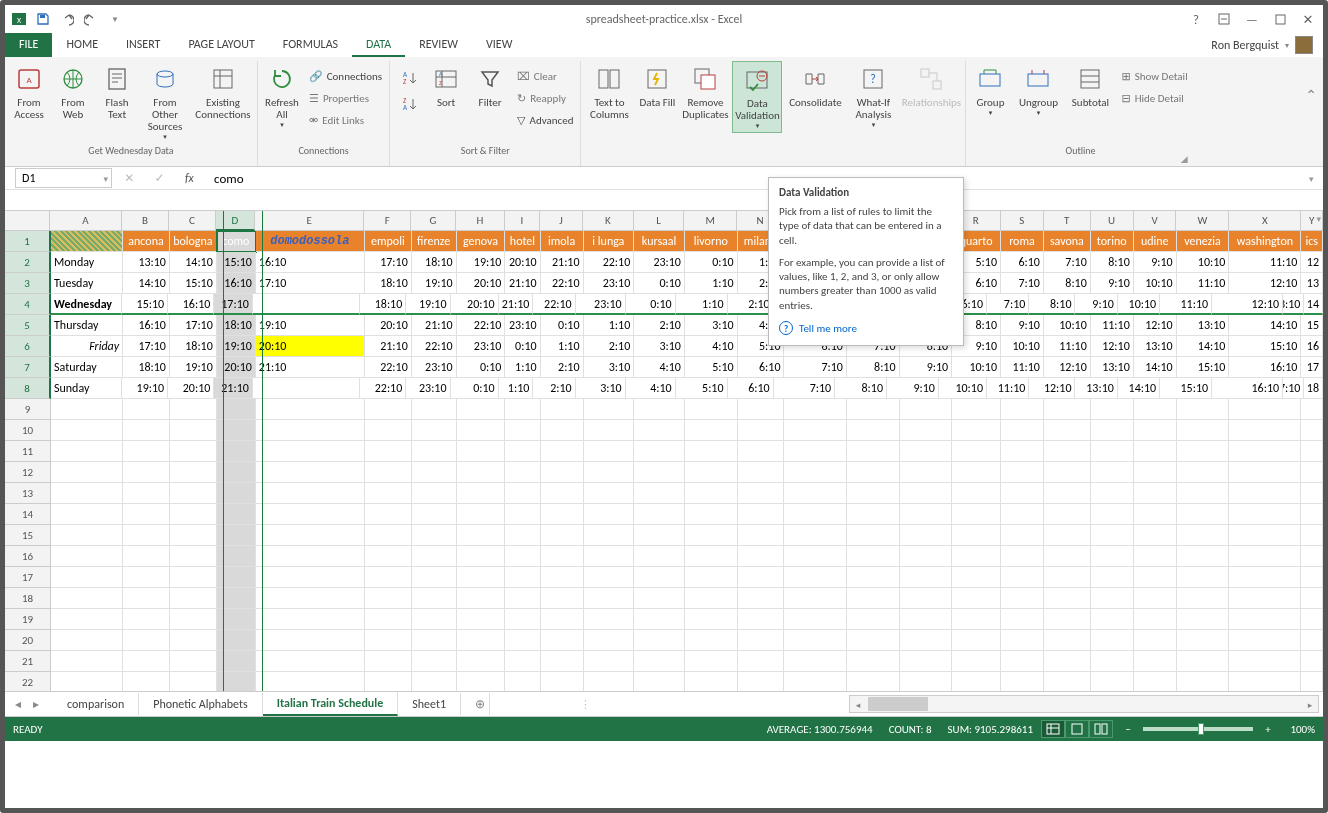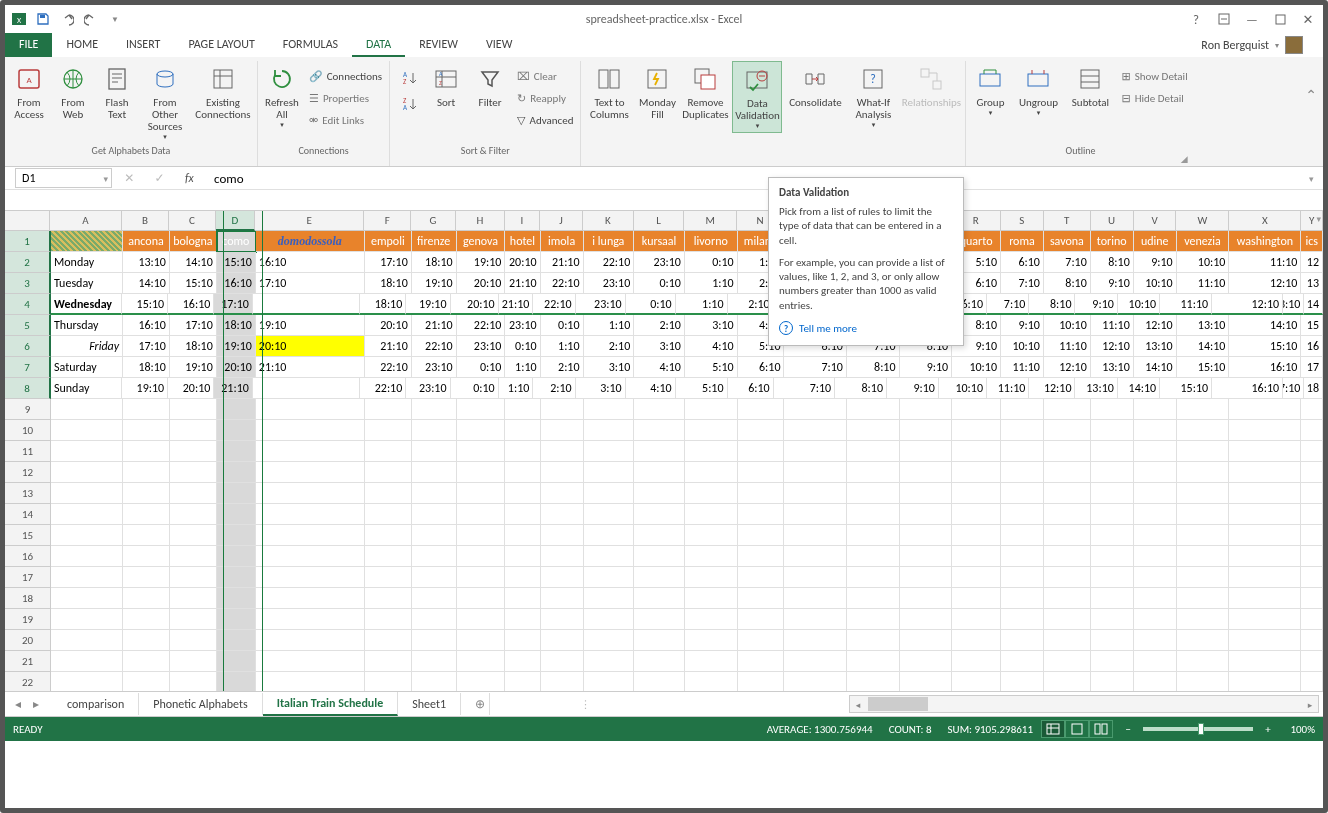--- a/index.html
+++ b/index.html
@@ -12,21 +12,21 @@
 .title-center { position: absolute; left: 50%; transform: translateX(-50%); color: #666; }
 .title-right { margin-left: auto; display: flex; align-items: center; gap: 6px; color: #666; }
 .winbtn { width: 22px; height: 22px; display: inline-flex; align-items: center; justify-content: center; color: #666; font-size: 13px; }
 .userpic { width: 18px; height: 18px; background: #8a6d3b; border: 1px solid #888; }
 
 
 .tabs { height: 24px; background: #fff; display: flex; padding-left: 0; font-size: 12px; }
 .tab { padding: 4px 14px; color: #444; text-transform: uppercase; cursor: pointer; }
 .tab.file { background: #217346; color: #fff; }
 .tab.active { color: #217346; border-bottom: 2px solid #217346; }
-.usertab { margin-left: auto; padding: 4px 20px 4px 6px; color: #444; display: flex; align-items: center; gap: 6px; }
+.usertab { margin-left: auto; padding: 4px 10px 4px 6px; color: #444; display: flex; align-items: center; gap: 6px; }
 
 
 .ribbon { height: 110px; background: #f4f4f4; border-bottom: 1px solid #ccc; display: flex; font-size: 11px; color: #444; position: relative; padding-top: 4px; }
 .rgroup { border-right: 1px solid #ddd; display: flex; flex-direction: column; align-items: center; padding: 0 3px; }
 .rgroup-row { display: flex; align-items: flex-start; gap: 2px; height: 82px; }
 .rgroup-lbl { height: 16px; font-size: 10px; color: #666; text-align: center; padding: 1px 0; width: 100%; }
 .rbig { display: flex; flex-direction: column; align-items: center; width: 50px; padding: 2px 1px; text-align: center; cursor: pointer; line-height: 1.1; }
 .rbig.wide { width: 62px; }
 .rbig.nar { width: 42px; }
 .ricn { width: 32px; height: 32px; display: inline-flex; align-items: center; justify-content: center; color: #217346; margin-bottom: 2px; }
@@ -209,21 +209,21 @@
       <div class="rbig wide">
           <span class="ricn">
             <svg width="26" height="26">
               <rect x="4" y="4" width="18" height="18" fill="none" stroke="#666"></rect>
               <path d="M4 10h18M10 4v18" stroke="#666"></path>
             </svg>
           </span>
           <span>Existing Connections</span>
         </div>
     </div>
-    <div class="rgroup-lbl">Get Alphabets Data</div>
+    <div class="rgroup-lbl">Get Wednesday Data</div>
   </div>
 
   <div class="rgroup" style="position:relative">
     <div class="rgroup-row">
       <div class="rbig nar">
           <span class="ricn">
             <svg width="26" height="26">
               <path d="M13 5a8 8 0 1 1-7 4" fill="none" stroke="#2f8f3f" stroke-width="1.8"></path>
               <path d="M6 4v6h6" fill="none" stroke="#2f8f3f" stroke-width="1.8"></path>
             </svg>
@@ -315,21 +315,21 @@
           </span>
           <span>Text to Columns</span>
         </div>
       <div class="rbig nar">
           <span class="ricn">
             <svg width="26" height="26">
               <rect x="4" y="4" width="18" height="18" fill="none" stroke="#666"></rect>
               <path d="M13 7l-3 6h4l-3 6" fill="none" stroke="#e8b000" stroke-width="1.8"></path>
             </svg>
           </span>
-          <span>Monday Fill</span>
+          <span>Data Fill</span>
         </div>
       <div class="rbig">
           <span class="ricn">
             <svg width="26" height="26">
               <rect x="3" y="3" width="14" height="14" fill="none" stroke="#666"></rect>
               <rect x="9" y="9" width="14" height="14" fill="#fff" stroke="#b93c3c"></rect>
             </svg>
           </span>
           <span>Remove Duplicates</span>
         </div>
@@ -472,21 +472,21 @@
       <div class="colhdr" style="width: 74px;">X</div>
       <div class="colhdr" style="width: 22px;">Y</div>
     </div>
   <div class="gridbody" id="gridbody">
       <div class="row">
         <div class="rowhdr hl">1</div>
         <div class="cell pattern" style="width: 74px;"></div>
         <div class="cell hdr1" style="width: 48px;">ancona</div>
         <div class="cell hdr1" style="width: 48px;">bologna</div>
         <div class="cell hdr1 selcol selcell" style="width: 40px;">como</div>
-        <div class="cell hdr1 domo" style="width: 112px;">domodossola</div>
+        <div class="cell hdr1 domo" style="width: 112px; font-family: Liberation Mono, monospace;">domodossola</div>
         <div class="cell hdr1" style="width: 48px;">empoli</div>
         <div class="cell hdr1" style="width: 46px;">firenze</div>
         <div class="cell hdr1" style="width: 50px;">genova</div>
         <div class="cell hdr1" style="width: 36px;">hotel</div>
         <div class="cell hdr1" style="width: 44px;">imola</div>
         <div class="cell hdr1" style="width: 52px;">i lunga</div>
         <div class="cell hdr1" style="width: 52px;">kursaal</div>
         <div class="cell hdr1" style="width: 54px;">livorno</div>
         <div class="cell hdr1" style="width: 48px;">milano</div>
         <div class="cell hdr1" style="width: 64px;">napoli</div>

